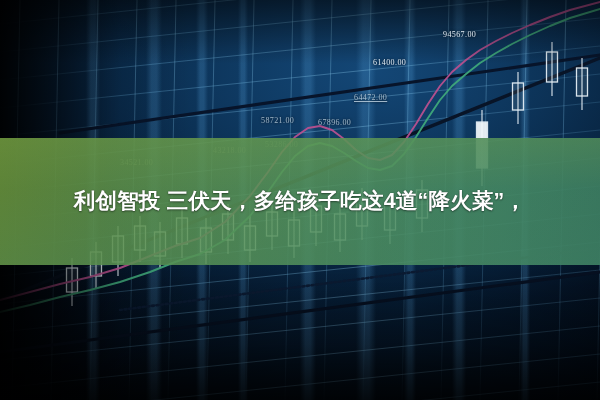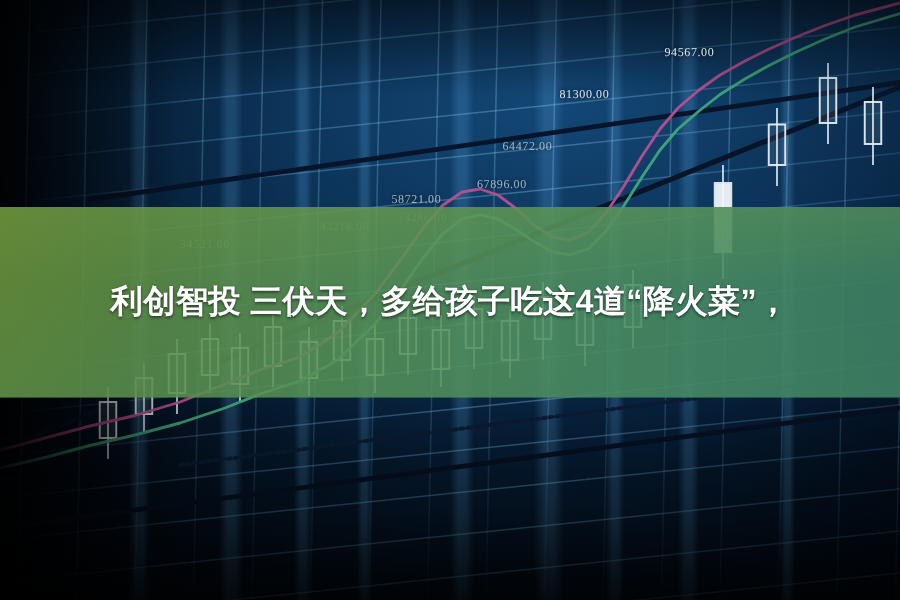--- a/index.html
+++ b/index.html
@@ -184,23 +184,23 @@
     <g id="ma-lines">
         <polyline points="0,312 30,305 60,297 90,290 120,282 150,272 175,262 200,254 225,240 250,216 268,192 282,172 295,156 308,146 320,143 332,146 344,153 356,161 368,168 380,170 392,166 404,154 416,137 428,118 440,100 452,86 466,74 480,63 496,53 512,44 530,35 550,26 570,18 600,9" fill="none" stroke="#3fa87a" stroke-width="1.9" stroke-linejoin="round" stroke-linecap="round" opacity="0.95"></polyline>
         <polyline points="0,300 30,292 60,284 90,277 120,268 150,256 175,246 200,238 225,222 250,196 268,172 282,152 295,137 308,128 320,126 332,130 344,139 356,150 368,158 380,160 392,155 404,142 416,124 428,104 440,86 452,72 466,60 480,50 496,41 512,33 530,25 550,17 570,10 600,2" fill="none" stroke="#b8508f" stroke-width="1.9" stroke-linejoin="round" stroke-linecap="round" opacity="0.95"></polyline>
       </g>
   </svg>
 
   <div class="layer" id="bg-vignette"></div>
 
   <div class="layer" id="price-labels">
       <div class="plabel" style="left: 443px; top: 30px;">94567.00</div>
-      <div class="plabel" style="left: 373px; top: 58px;">81300.00</div>
-      <div class="plabel dim" style="left: 335px; top: 93px;">64472.00</div>
-      <div class="plabel dim" style="left: 249px; top: 128px; padding-left: 12px;">58721.00</div>
+      <div class="plabel" style="left: 373px; top: 58px;">61400.00</div>
+      <div class="plabel dim" style="left: 354px; top: 93px; text-decoration: underline;">64472.00</div>
+      <div class="plabel dim" style="left: 249px; top: 116px; padding-left: 12px;">58721.00</div>
       <div class="plabel dim" style="left: 318px; top: 118px; text-align: center;">67896.00</div>
       <div class="plabel faint" style="left: 213px; top: 146px;">43218.00</div>
       <div class="plabel faint" style="left: 265px; top: 140px;">53286.00</div>
       <div class="plabel faint" style="left: 120px; top: 158px;">34521.00</div>
     </div>
 
   <div id="green-band"></div>
   <div id="green-band-soft"></div>
 
   <div id="headline">

